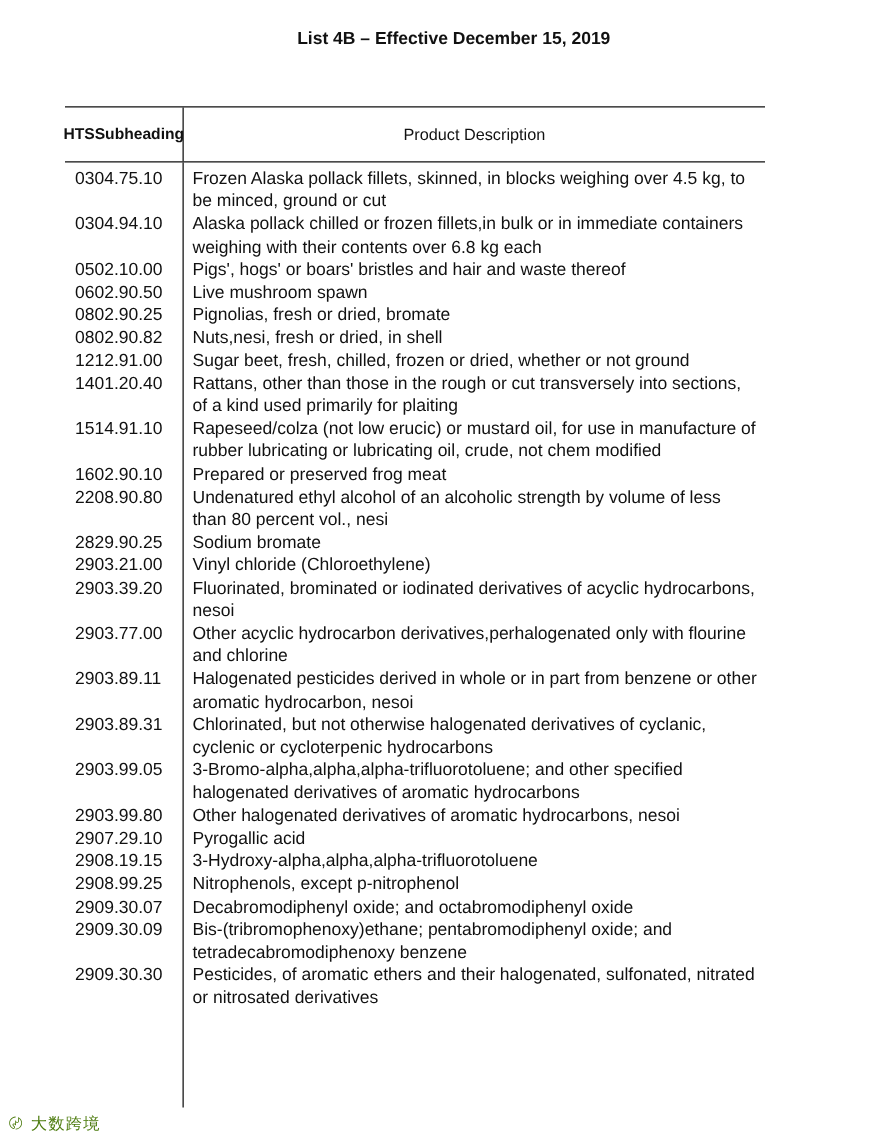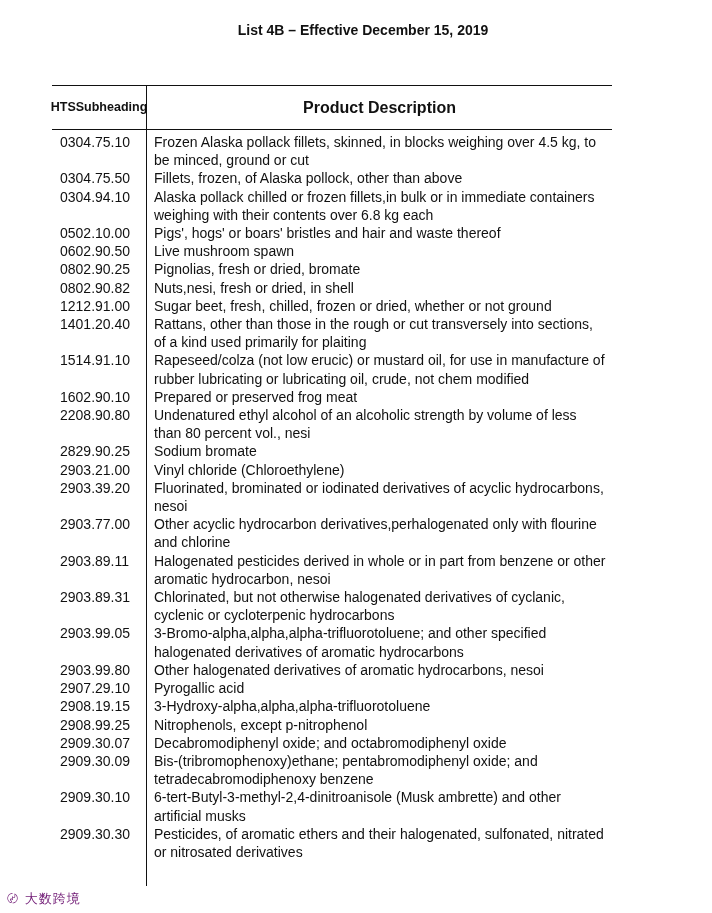--- a/index.html
+++ b/index.html
@@ -19,56 +19,52 @@
     .thead {
       display: flex; height: 43px; border-bottom: 1px solid #111;
     }
     .th-code {
       width: 95px; border-right: 1px solid #111; box-sizing: border-box;
       display: flex; flex-direction: row; align-items: center; justify-content: center;
       font-weight: bold; font-size: 12.5px; line-height: 17px; text-align: center;
     }
     .th-desc {
       flex: 1; display: flex; align-items: center; justify-content: center;
-      font-weight: bold; font-size: 16px;
+      font-weight: normal; font-size: 13px;
     }
     .tbody { position: relative; }
     .tbody::before {
       content: ""; position: absolute; left: 94px; top: 0; width: 1px; height: 756px; background: #111;
     }
     .row { display: flex; font-size: 14px; line-height: 18.2px; }
     .row:first-child { padding-top: 3px; }
     .code { width: 95px; padding-left: 8px; box-sizing: border-box; flex-shrink: 0; }
     .desc { flex: 1; padding-left: 7px; padding-right: 6px; }
     .watermark {
-      position: absolute; left: 6px; top: 889px; font-size: 13px; color: #701a75;
+      position: absolute; left: 6px; top: 889px; font-size: 13px; color: #4d7c0f;
       letter-spacing: 1px;
     }
   </style>
 </head>
 <body>
 
 <div class="title">List 4B – Effective December 15, 2019</div>
 
 <div class="tbl">
   <div class="thead">
     <div class="th-code">
       <span>HTS</span>
       <span>Subheading</span>
     </div>
     <div class="th-desc">Product Description</div>
   </div>
   <div class="tbody" id="tbody">
       <div class="row">
         <div class="code">0304.75.10</div>
         <div class="desc">Frozen Alaska pollack fillets, skinned, in blocks weighing over 4.5 kg, to be minced, ground or cut</div>
-      </div>
-      <div class="row">
-        <div class="code">0304.75.50</div>
-        <div class="desc">Fillets, frozen, of Alaska pollock, other than above</div>
       </div>
       <div class="row">
         <div class="code">0304.94.10</div>
         <div class="desc">Alaska pollack chilled or frozen fillets,in bulk or in immediate containers weighing with their contents over 6.8 kg each</div>
       </div>
       <div class="row">
         <div class="code">0502.10.00</div>
         <div class="desc">Pigs', hogs' or boars' bristles and hair and waste thereof</div>
       </div>
       <div class="row">
@@ -149,24 +145,20 @@
       </div>
       <div class="row">
         <div class="code">2909.30.07</div>
         <div class="desc">Decabromodiphenyl oxide; and octabromodiphenyl oxide</div>
       </div>
       <div class="row">
         <div class="code">2909.30.09</div>
         <div class="desc">Bis-(tribromophenoxy)ethane; pentabromodiphenyl oxide; and tetradecabromodiphenoxy benzene</div>
       </div>
       <div class="row">
-        <div class="code">2909.30.10</div>
-        <div class="desc">6-tert-Butyl-3-methyl-2,4-dinitroanisole (Musk ambrette) and other artificial musks</div>
-      </div>
-      <div class="row">
         <div class="code">2909.30.30</div>
         <div class="desc">Pesticides, of aromatic ethers and their halogenated, sulfonated, nitrated or nitrosated derivatives</div>
       </div>
     </div>
 </div>
 
 <div class="watermark">
   <span>〄</span>
   <span>大数跨境</span>
 </div>

